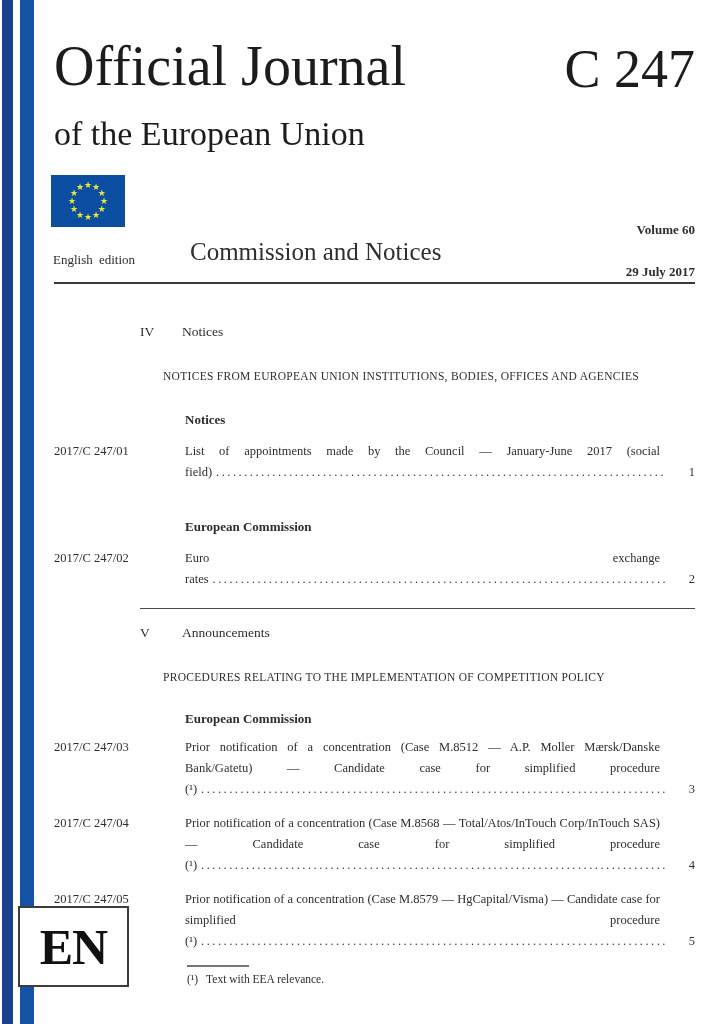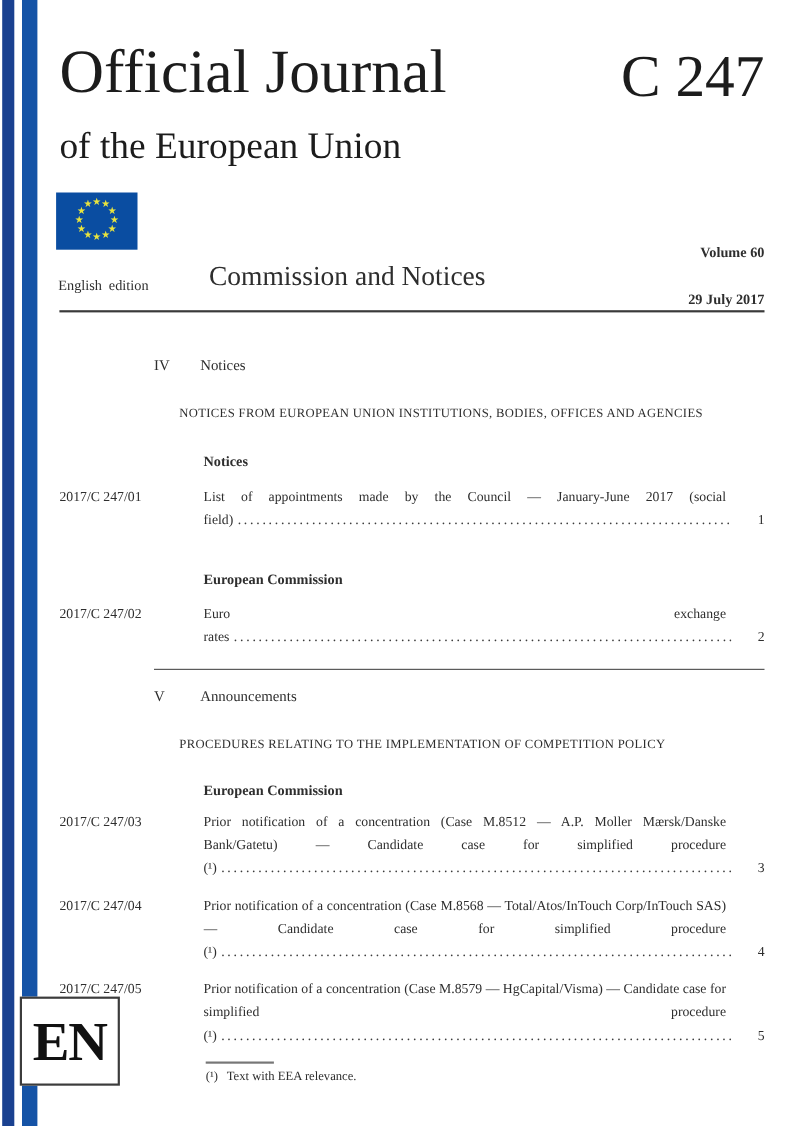--- a/index.html
+++ b/index.html
@@ -108,21 +108,21 @@
   .mt-30 { margin-top: 30px; }
   .mt-28 { margin-top: 28px; }
   .mt-16 { margin-top: 16px; }
   .mt-10 { margin-top: 10px; }
   .section-divider {
     margin-left: 86px; margin-top: 18px;
     border-top: 1px solid #4a4a4a;
   }
   
   .lang-box {
-    position: absolute; left: 18px; top: 906px; width: 91px; height: 81px;
+    position: absolute; left: 18px; top: 906px; width: 111px; height: 81px;
     background: #ffffff; border: 2px solid #3c3c3c;
     display: flex; align-items: center; justify-content: center;
   }
   .lang-box span {
     font-size: 50px; font-weight: bold; letter-spacing: -1px; color: #111;
   }
   .footnote {
     position: absolute; left: 187px; top: 965px; font-size: 11.5px;
   }
   .footnote-rule { width: 62px; border-top: 2px solid #777; margin-bottom: 6px; }

